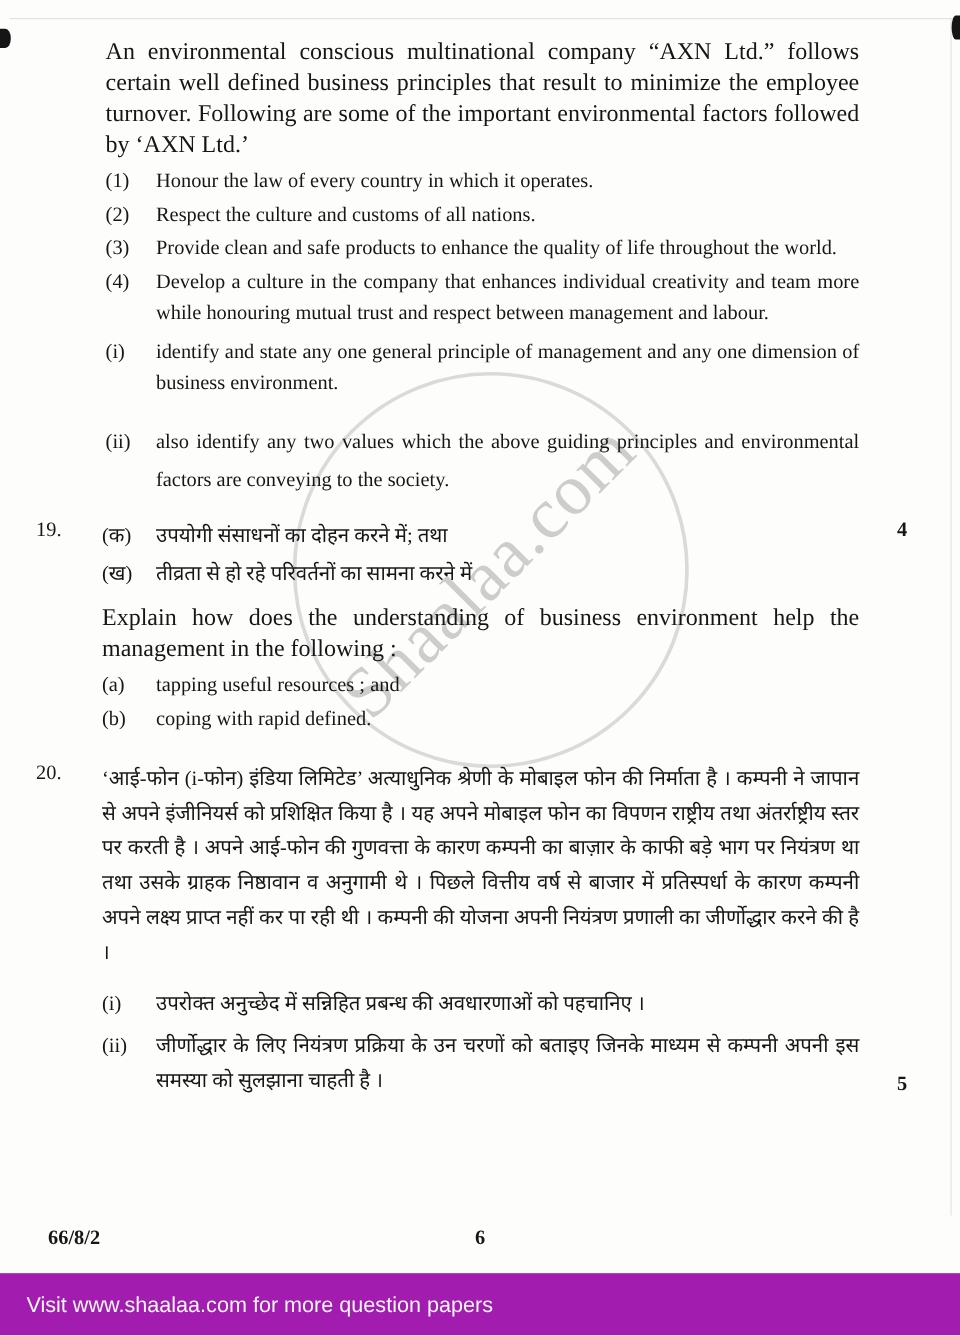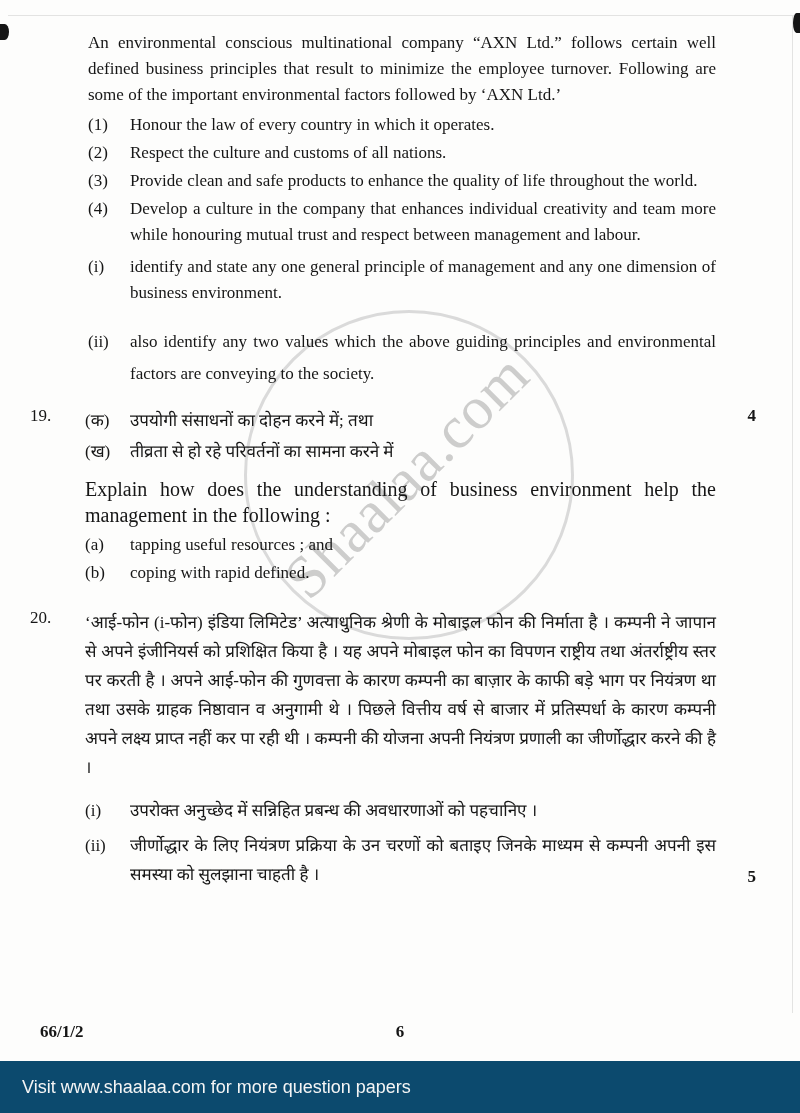--- a/index.html
+++ b/index.html
@@ -32,21 +32,21 @@
     font-size: 60px;
     color: rgba(125,125,125,0.38);
     letter-spacing: 1px;
     white-space: nowrap;
   }
 
   .content { position: absolute; top: 30px; left: 0; width: 100%; }
 
   .para {
     margin: 0 84px 0 88px;
-    font-size: 17px;
+    font-size: 20px;
     line-height: 26px;
     text-align: justify;
   }
   .list { margin: 4px 84px 0 88px; }
   .list-item { display: flex; font-size: 17px; line-height: 26px; margin-top: 2px; }
   .li-label { flex: 0 0 42px; }
   .li-text { flex: 1; text-align: justify; }
   .from-above { margin-top: 10px; }
   .sub-i { margin-top: 6px; }
   .sub-ii { margin-top: 20px; }
@@ -70,21 +70,21 @@
   .en-list .li-label { flex: 0 0 45px; }
   .q20-items { margin: 14px 0 0 0; }
   .q20-items .list-item { line-height: 29px; margin-top: 6px; }
   .q20-items .li-label { flex: 0 0 45px; }
 
   .footer { position: absolute; top: 1022px; left: 0; width: 100%; text-align: center; font-size: 17px; font-weight: bold; }
   .footer-code { position: absolute; left: 40px; top: 0; font-weight: bold; }
 
   .bottom-bar {
     position: absolute; left: 0; bottom: 0; width: 100%; height: 52px;
-    background: #0c4a6e; color: #f5f5f5;
+    background: #a21caf; color: #f5f5f5;
     display: flex; align-items: center;
     padding-left: 22px;
     font-family: "Liberation Sans", sans-serif;
     font-size: 18px;
   }
 </style>
 </head>
 <body>
 
 <div class="page">
@@ -174,21 +174,21 @@
             <span class="li-label">(ii)</span>
             <span class="li-text">जीर्णोद्धार के लिए नियंत्रण प्रक्रिया के उन चरणों को बताइए जिनके माध्यम से कम्पनी अपनी इस समस्या को सुलझाना चाहती है ।</span>
           </div>
         </div>
       </div>
     </section>
 
   </div>
 
   <div class="footer">
-    <span class="footer-code">66/1/2</span>
+    <span class="footer-code">66/8/2</span>
     <span class="footer-page">6</span>
   </div>
 
   <div class="bottom-bar">
     <span>Visit www.shaalaa.com for more question papers</span>
   </div>
 
 </div>
 
 </body></html>

